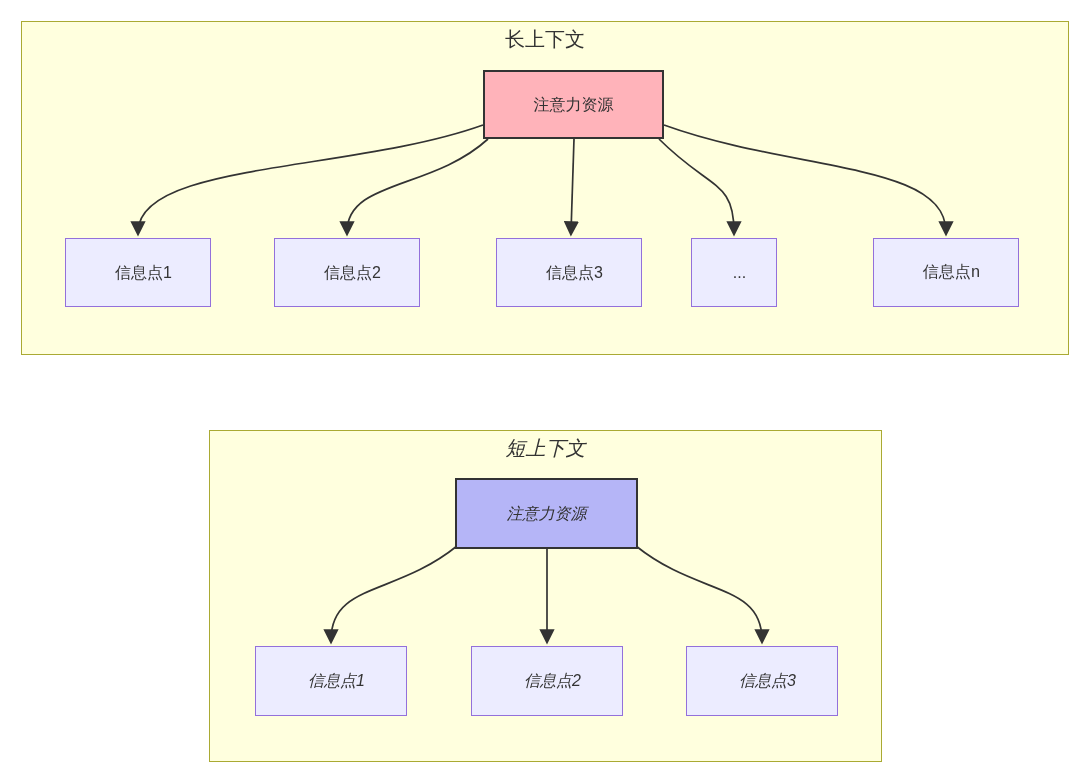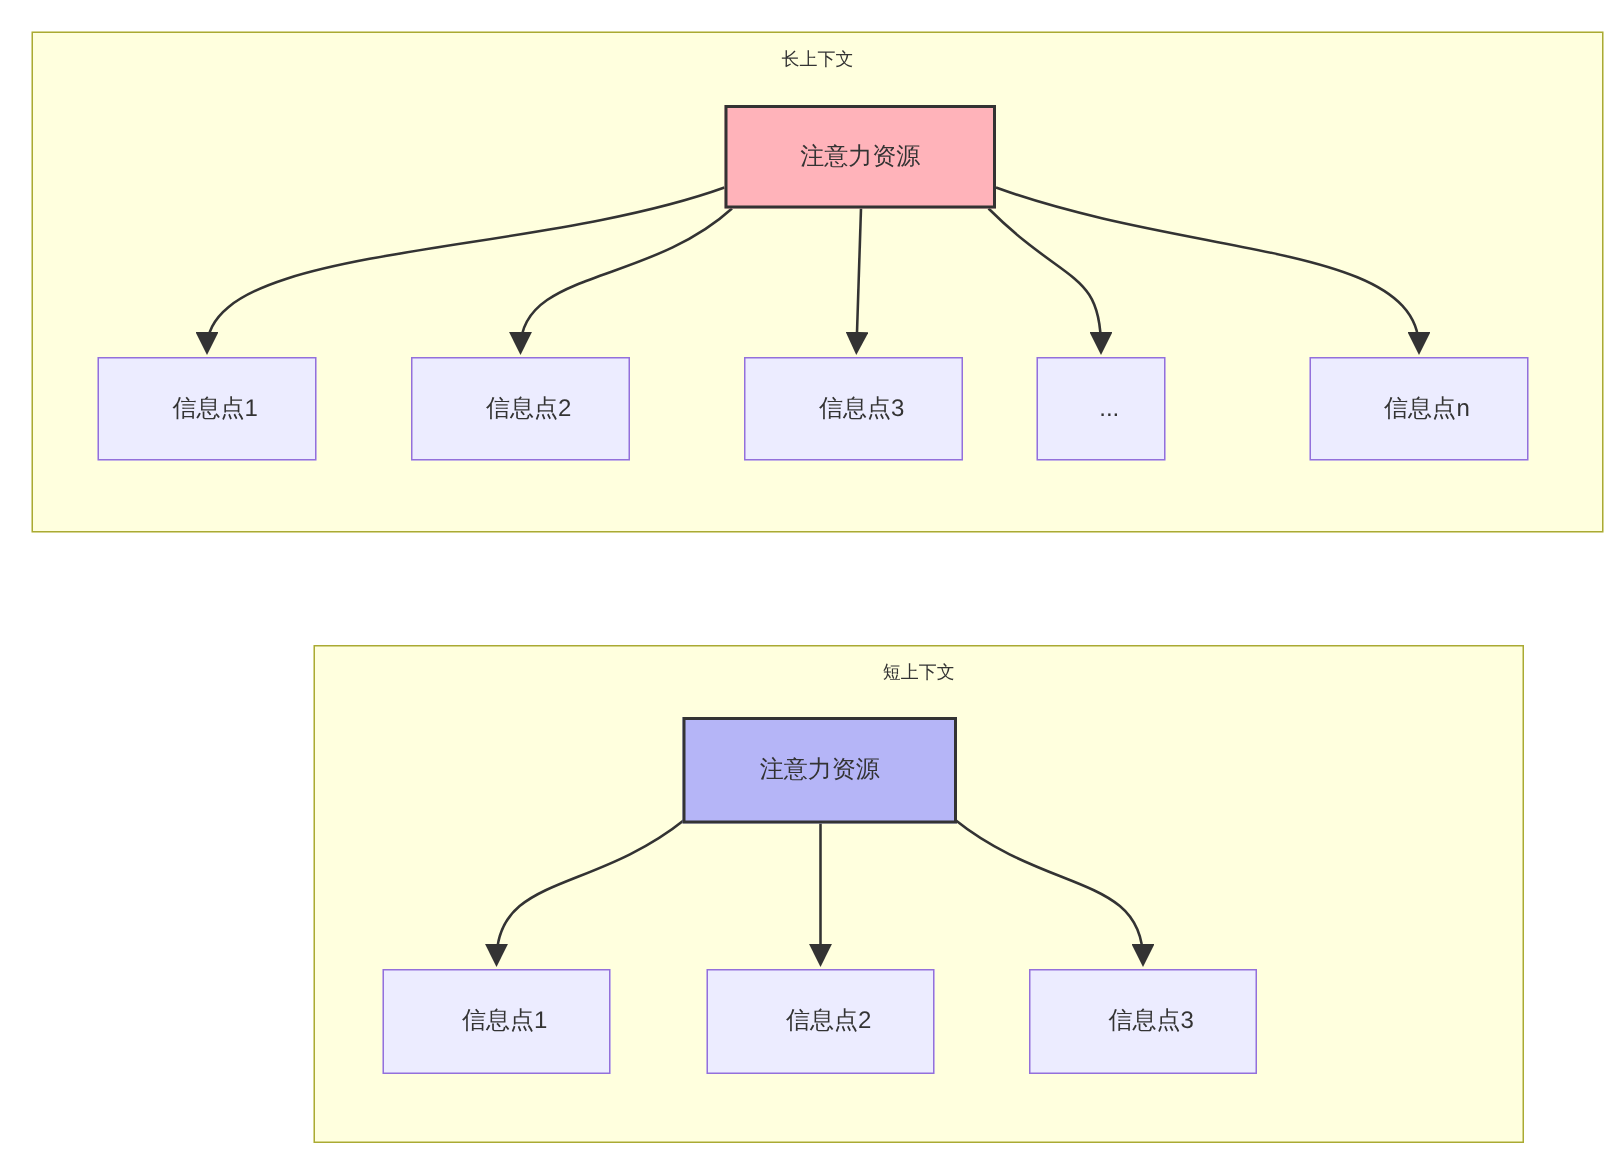--- a/index.html
+++ b/index.html
@@ -11,21 +11,21 @@
   }
   .canvas{position:absolute;inset:0;}
   .ctx{
     position:absolute;
     background:var(--container-fill,#ffffde);
     border:1px solid var(--container-border,#aaaa33);
     box-sizing:border-box;
   }
   .ctx-title{
     position:absolute;top:7px;left:0;right:0;
-    text-align:center;font-size:12px;line-height:20px;
+    text-align:center;font-size:20px;line-height:20px;
     color:var(--text-color,#333);
   }
   .edges{position:absolute;left:0;top:0;}
   .edges path.edge{fill:none;stroke:var(--arrow-color,#333);stroke-width:1.7px;}
   .edges .arrow-head{fill:var(--arrow-color,#333);stroke:none;}
   .node,.root{
     position:absolute;box-sizing:border-box;
     display:flex;align-items:center;justify-content:center;
     font-size:16px;line-height:1;white-space:nowrap;
     color:var(--text-color,#333);
@@ -63,21 +63,21 @@
 
     <div class="root long" style="left:461px;top:48px;width:181px;height:69px;">注意力资源</div>
 
     <div class="node" style="left:43px;top:216px;width:146px;height:69px;">信息点1</div>
     <div class="node" style="left:252px;top:216px;width:146px;height:69px;">信息点2</div>
     <div class="node" style="left:474px;top:216px;width:146px;height:69px;">信息点3</div>
     <div class="node" style="left:669px;top:216px;width:86px;height:69px;">...</div>
     <div class="node" style="left:851px;top:216px;width:146px;height:69px;font-family:Liberation Mono, monospace;">信息点n</div>
   </section>
 
-  <section class="ctx" style="left:209px;top:430px;width:807px;height:332px;">
+  <section class="ctx" style="left:209px;top:430px;width:673px;height:332px;font-style:italic;">
     <div class="ctx-title">短上下文</div>
 
     <svg class="edges" width="673" height="332" viewBox="0 0 673 332" aria-hidden="true">
       <defs>
         <marker id="ah-short" viewBox="0 0 10 10" refX="7" refY="5" markerWidth="9" markerHeight="9" orient="auto-start-reverse">
           <path class="arrow-head" d="M0,0 L10,5 L0,10 z"></path>
         </marker>
       </defs>
       <path class="edge" d="M247,115 C185,165 121,152 121,209" marker-end="url(#ah-short)"></path>
       <path class="edge" d="M337,118 L337,209" marker-end="url(#ah-short)"></path>

